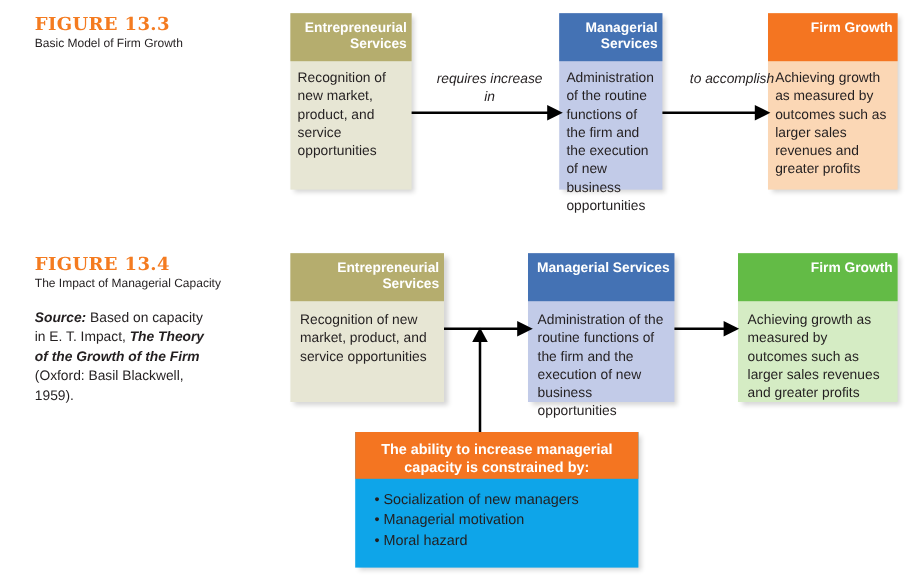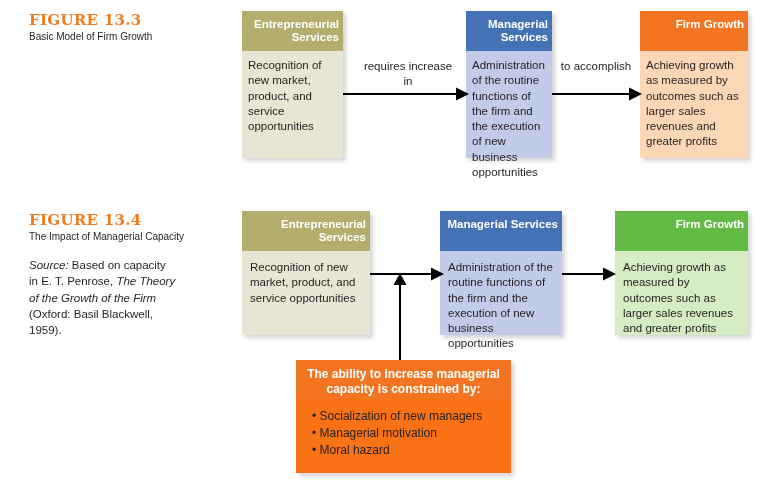--- a/index.html
+++ b/index.html
@@ -34,21 +34,21 @@
     color: #231f20;
     margin: 0;
   }
   .fig-source {
     font-family: "Liberation Sans", sans-serif;
     font-size: 11.5px;
     line-height: 1.42;
     color: #231f20;
     margin: 13px 0 0 0;
   }
-  .fig-source .it { font-style: italic; }
+  .fig-source .it { font-style: italic; font-weight: bold; }
 
   
   .box {
     position: absolute;
     box-sizing: border-box;
     box-shadow: 3px 3px 4px rgba(0,0,0,0.17);
   }
   .box-head {
     font-family: "Liberation Sans", sans-serif;
     font-weight: bold;
@@ -69,20 +69,21 @@
   .f3 .box-body { font-size: 11.5px; line-height: 1.33; padding: 7px 6px 9px 6px; }
 
   
   .f4 .box-head { font-size: 11.5px; padding: 7px 4px 8px 4px; }
   .f4 .box-body { font-size: 11.5px; line-height: 1.33; padding: 9px 8px 9px 8px; }
 
   
   .arrow-label {
     position: absolute;
     font-family: "Liberation Sans", sans-serif;
+    font-style: italic;
     font-size: 11.5px;
     line-height: 1.28;
     text-align: center;
     color: #231f20;
   }
 
   svg.connector { position: absolute; overflow: visible; }
 
   
   .cbox-head {
@@ -124,40 +125,40 @@
     <div class="box-body">Administration of the routine functions of the firm and the execution of new business opportunities</div>
   </div>
 
   <div class="box" style="left:640px; top:11px; width:108px; height:147px; background:#fbd7b5;">
     <div class="box-head" style="background:#f47521; height:40px;">Firm Growth</div>
     <div class="box-body">Achieving growth as measured by outcomes such as larger sales revenues and greater profits</div>
   </div>
 
   <div class="arrow-label" style="left:358px; top:59px; width:100px;">requires increase in</div>
 
-  <div class="arrow-label" style="left:558px; top:59px; width:76px;">to accomplish</div>
+  <div class="arrow-label" style="left:572px; top:59px; width:76px;">to accomplish</div>
 
   <svg class="connector" style="left:343px; top:80px;" width="126" height="28" viewBox="0 0 126 28">
     <line x1="0" y1="14" x2="114" y2="14" stroke="#000000" stroke-width="2.1"></line>
     <polygon points="113,7.5 126,14 113,20.5" fill="#000000"></polygon>
   </svg>
 
   <svg class="connector" style="left:552px; top:80px;" width="90" height="28" viewBox="0 0 90 28">
     <line x1="0" y1="14" x2="78" y2="14" stroke="#000000" stroke-width="2.1"></line>
     <polygon points="77,7.5 90,14 77,20.5" fill="#000000"></polygon>
   </svg>
 
 </div>
 
 <div class="caption" style="left:29px; top:212px;">
   <p class="fig-num">FIGURE 13.4</p>
   <p class="fig-title">The Impact of Managerial Capacity</p>
   <p class="fig-source">
     <span class="it">Source:</span><span> Based on capacity</span><br>
-    <span>in E. T. Penrose, </span><span class="it">The Theory</span><br>
+    <span>in E. T. Impact, </span><span class="it">The Theory</span><br>
     <span class="it">of the Growth of the Firm</span><br>
     <span>(Oxford: Basil Blackwell,</span><br>
     <span>1959).</span>
   </p>
 </div>
 
 <div class="f4">
 
   <div class="box" style="left:242px; top:211px; width:128px; height:124px; background:#e7e6d4;">
     <div class="box-head" style="background:#b5ad6e; height:40px;">Entrepreneurial Services</div>
@@ -179,21 +180,21 @@
     <polygon points="61,5.5 74,12 61,18.5" fill="#000000"></polygon>
     <line x1="30" y1="100" x2="30" y2="22" stroke="#000000" stroke-width="2.1"></line>
     <polygon points="23.5,23 30,11 36.5,23" fill="#000000"></polygon>
   </svg>
 
   <svg class="connector" style="left:562px; top:262px;" width="54" height="28" viewBox="0 0 54 28">
     <line x1="0" y1="12" x2="42" y2="12" stroke="#000000" stroke-width="2.1"></line>
     <polygon points="41,5.5 54,12 41,18.5" fill="#000000"></polygon>
   </svg>
 
-  <div class="box" style="left:296px; top:360px; width:215px; height:113px; background:#f97316;">
+  <div class="box" style="left:296px; top:360px; width:236px; height:113px; background:#0ea5e9;">
     <div class="cbox-head" style="background:#f47521; height:39px;">The ability to increase managerial capacity is constrained by:</div>
     <div class="cbox-body">
       <div>• Socialization of new managers</div>
       <div>• Managerial motivation</div>
       <div>• Moral hazard</div>
     </div>
   </div>
 
 </div>
 

